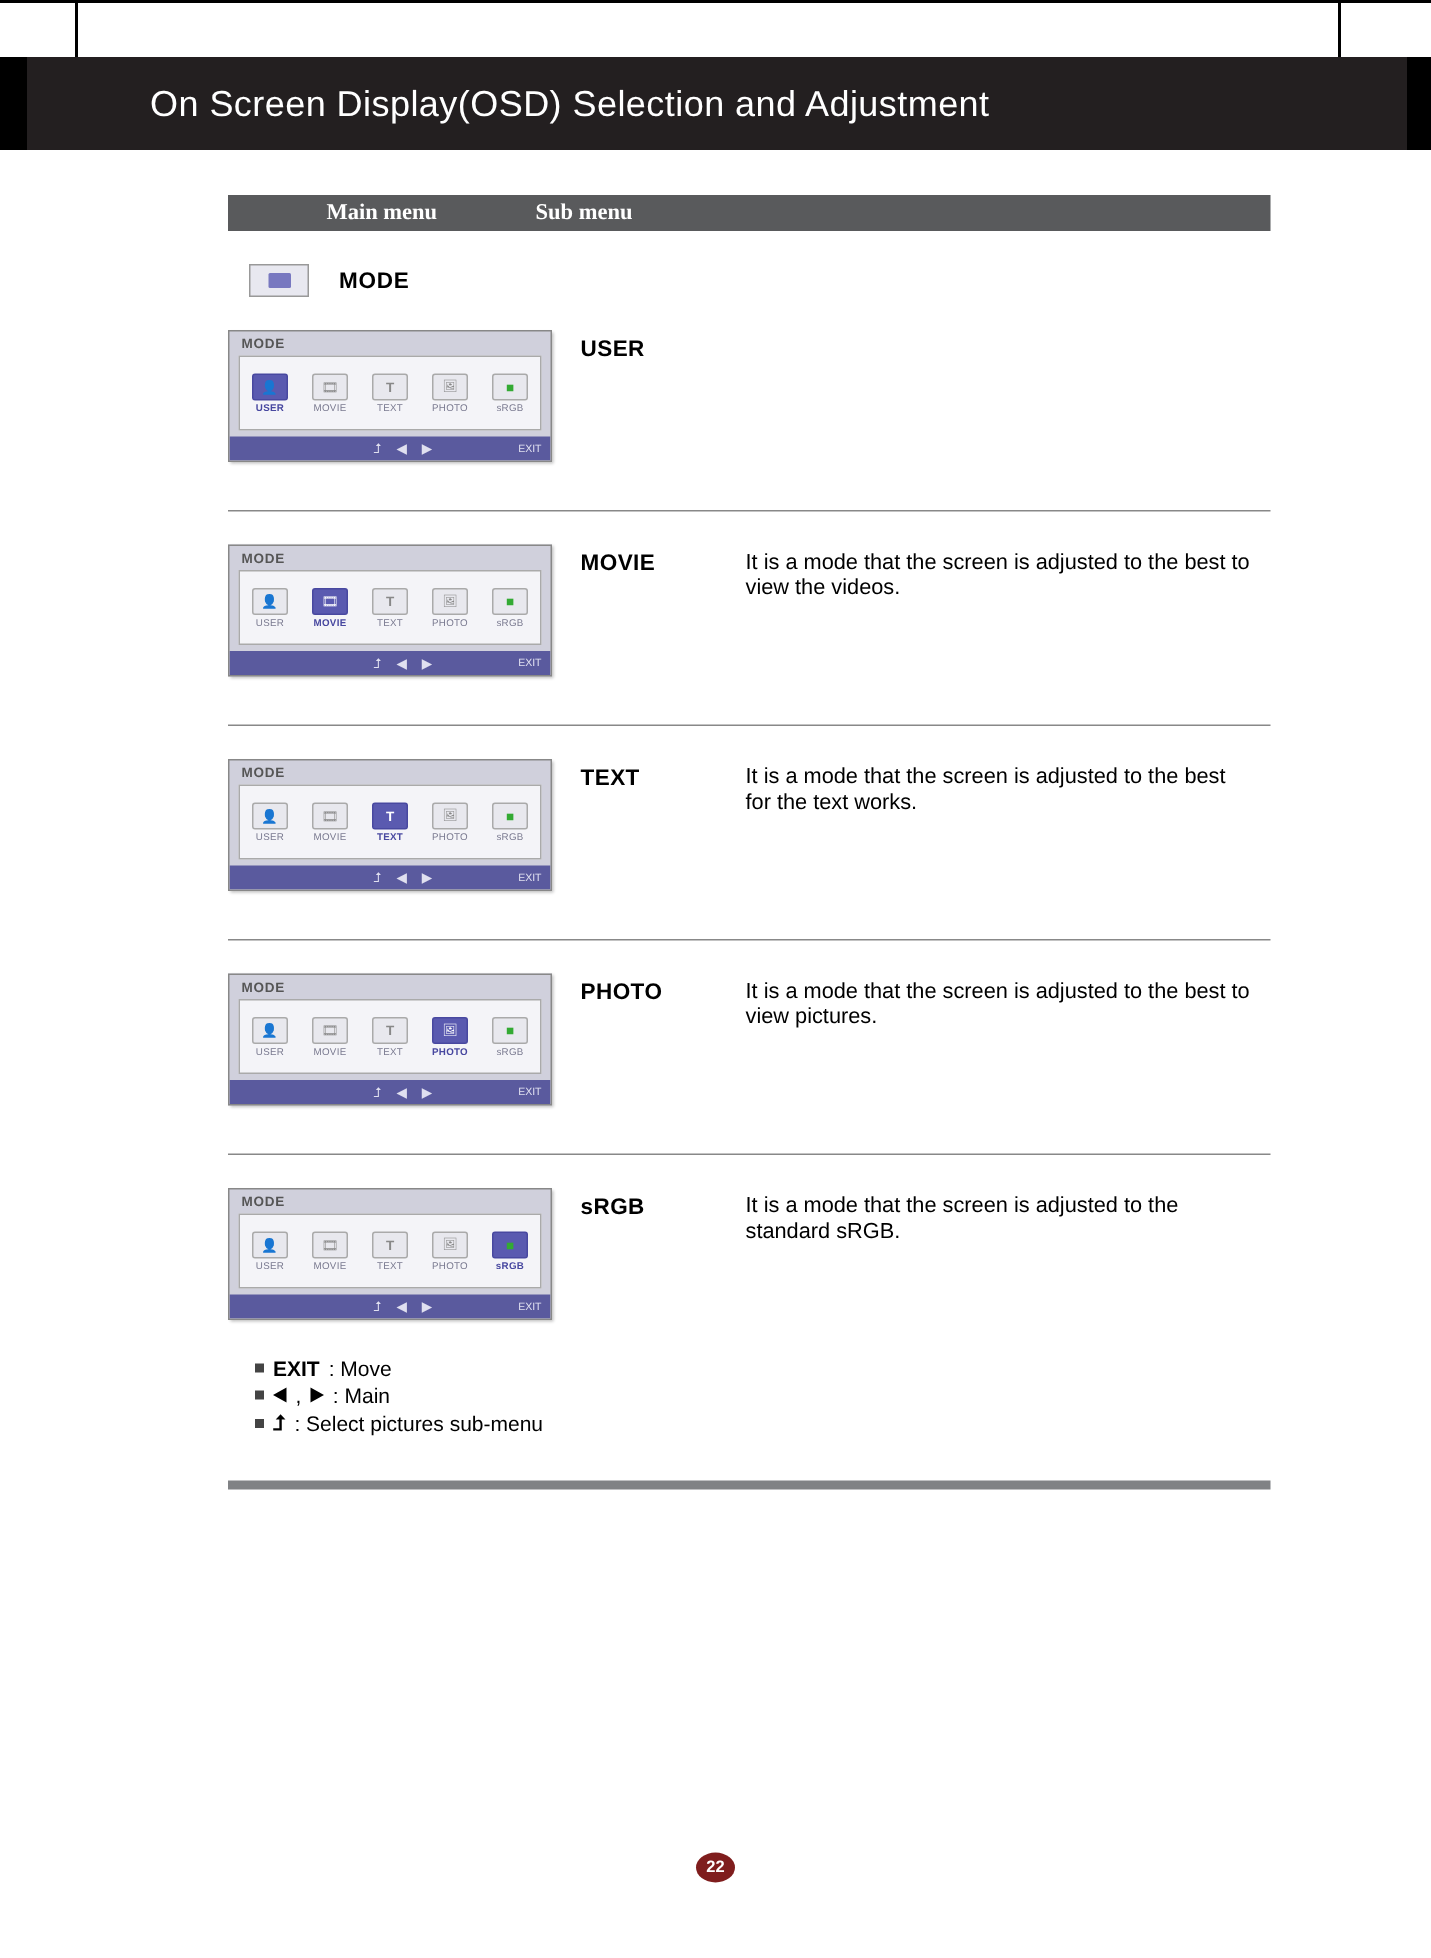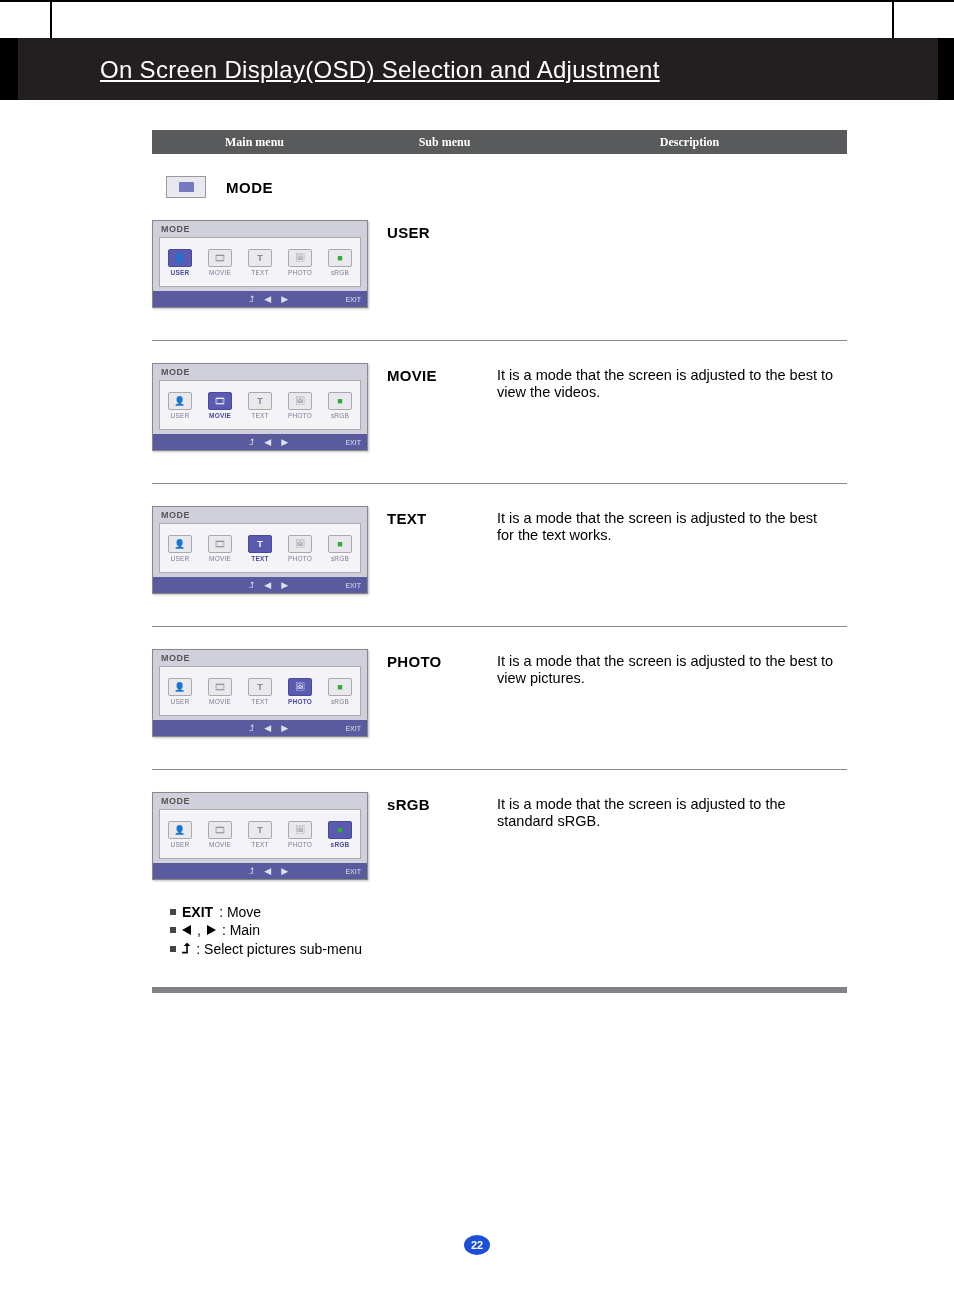--- a/index.html
+++ b/index.html
@@ -10,31 +10,31 @@
     height: 1305px;
     position: relative;
   }
   .frame-vert { position: absolute; top: 0; left: 50px; width: 2px; height: 38px; background: #000; }
   .frame-hor { position: absolute; top: 0; left: 0; width: 954px; height: 2px; background: #000; }
   .frame-right { position: absolute; top: 0; right: 60px; width: 2px; height: 38px; background: #000; }
   .black-band { position: absolute; top: 38px; left: 0; width: 954px; height: 62px; background: #000; }
   .inner-band { position: absolute; top: 38px; left: 18px; width: 920px; height: 62px; background: #231f20; }
   .page-title {
     position: absolute; top: 56px; left: 100px;
-    color: #fff; font-size: 24px; font-weight: 400; letter-spacing: 0.3px; text-decoration: underline;
+    color: #fff; font-size: 24px; font-weight: 400; letter-spacing: 0.3px;
   }
   .content { position: absolute; top: 130px; left: 152px; width: 695px; }
   .header-bar {
     height: 24px; background: #595a5c;
     display: flex; align-items: center;
     color: #fff; font-family: Georgia, 'Times New Roman', serif;
-    font-size: 12px; font-weight: 700;
+    font-size: 15px; font-weight: 700;
   }
   .header-bar .col-main { width: 205px; text-align: center; }
-  .header-bar .col-sub  { width: 175px; text-align: center; }
+  .header-bar .col-sub  { width: 175px; }
   .header-bar .col-desc { flex: 1; text-align: center; }
   .mode-row { margin-top: 22px; display: flex; align-items: center; gap: 20px; padding-left: 14px; }
   .mode-badge { width: 40px; height: 22px; background: #e8e8f0; border: 1px solid #999; display: flex; align-items: center; justify-content: center; }
   .mode-badge .inner { width: 15px; height: 10px; background: #7878c0; border-radius: 1px; }
   .mode-label { font-weight: 700; font-size: 15px; letter-spacing: 0.5px; }
   .item-row { display: flex; align-items: flex-start; margin-top: 22px; padding-bottom: 32px; border-bottom: 1px solid #888; }
   .item-row.last { border-bottom: none; padding-bottom: 14px; }
   .osd-col { width: 235px; flex: 0 0 235px; }
   .sub-col { width: 110px; flex: 0 0 110px; font-weight: 700; font-size: 15px; padding-top: 4px; letter-spacing: 0.3px; }
   .desc-col { flex: 1; font-size: 14.5px; line-height: 1.15; padding-top: 4px; padding-right: 12px; }
@@ -66,21 +66,21 @@
   .legend .row { display:flex; align-items:center; gap:6px; margin: 2px 0; }
   .legend .bullet { width: 6px; height: 6px; background: #444; flex:0 0 6px; }
   .legend .bold { font-weight: 700; }
   .legend .tri { display:inline-block; width:0; height:0; border-top:5px solid transparent; border-bottom:5px solid transparent; }
   .legend .tri.left { border-right:9px solid #000; }
   .legend .tri.right { border-left:9px solid #000; }
   .legend .up-icon { font-weight:700; font-size:14px; }
   .grey-rule { height: 6px; background: #808285; margin-top: 30px; }
   .page-num {
     position: absolute; bottom: 50px; left: 50%; transform: translateX(-50%);
-    width: 26px; height: 20px; background: #1d4ed8; border-radius: 50%;
+    width: 26px; height: 20px; background: #7f1d1d; border-radius: 50%;
     color: #fff; display:flex; align-items:center; justify-content:center;
     font-size: 11px; font-weight:700;
   }
   .osd-user::before   { content: "👤"; font-size: 9px; }
   .osd-movie::before  { content: "🎞"; font-size: 9px; }
   .osd-text::before   { content: "T"; font-weight:700; font-size: 9px; }
   .osd-photo::before  { content: "🖼"; font-size: 8px; }
   .osd-srgb::before   { content: "■"; color:#3a3; font-size: 9px; }
   .osd-icon.sel.osd-user::before { color:#fff; }
 </style>
@@ -92,21 +92,20 @@
 <div class="frame-right"></div>
 <div class="black-band"></div>
 <div class="inner-band"></div>
 <div class="page-title">On Screen Display(OSD) Selection and Adjustment</div>
 
 <div class="content">
 
   <div class="header-bar">
     <div class="col-main">Main menu</div>
     <div class="col-sub">Sub menu</div>
-    <div class="col-desc">Description</div>
   </div>
 
   <div class="mode-row">
     <div class="mode-badge">
         <div class="inner"></div>
       </div>
     <div class="mode-label">MODE</div>
   </div>
 
   <div id="rows-container">

